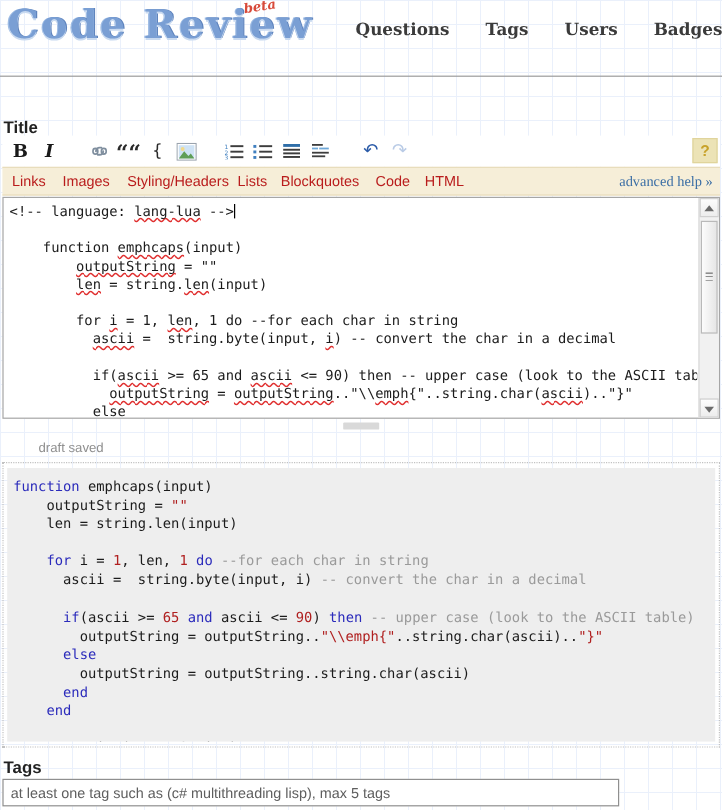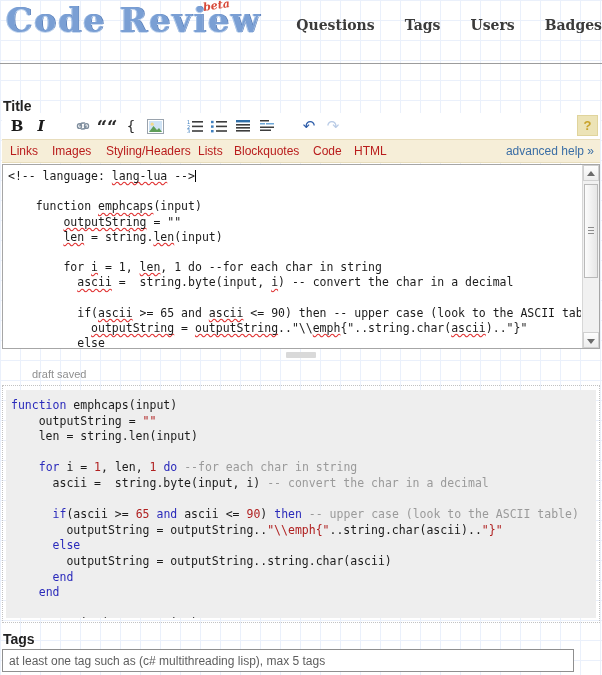--- a/index.html
+++ b/index.html
@@ -145,21 +145,21 @@
     box-sizing: border-box;
   }
   .help-link {
     position: absolute; top: 4px;
     font-size: 12px; color: #b91c1c;
     text-decoration: none; cursor: pointer;
   }
   #advanced-help {
     position: absolute; right: 6px; top: 4px;
     font-size: 12px; color: #3b6ea5;
-    text-decoration: none; cursor: pointer;
+    text-decoration: none; cursor: pointer; font-family: Liberation Serif, serif;
   }
 
   
   #editor-wrap {
     position: absolute; left: 2px; top: 164px;
     width: 598px; height: 185px;
     border: 1px solid #a6a6a6;
     background: #ffffff;
     box-sizing: border-box;
     overflow: hidden;
@@ -275,21 +275,21 @@
   .str { color: #b02020; }
   .com { color: #9a9a9a; }
 
   
   #tags-label {
     position: absolute; left: 3px; top: 631px;
     font-weight: bold; font-size: 14px; color: #222;
   }
   #tags-input {
     position: absolute; left: 2px; top: 649px;
-    width: 572px; height: 23px;
+    width: 514px; height: 23px;
     border: 1px solid #8f8f8f;
     background: #ffffff;
     font-family: "Liberation Sans", sans-serif;
     font-size: 12px;
     color: #555555;
     padding: 0 0 0 6px;
     box-sizing: border-box;
     outline: none;
   }
   #tags-input::placeholder { color: #5e5e5e; opacity: 1; }

